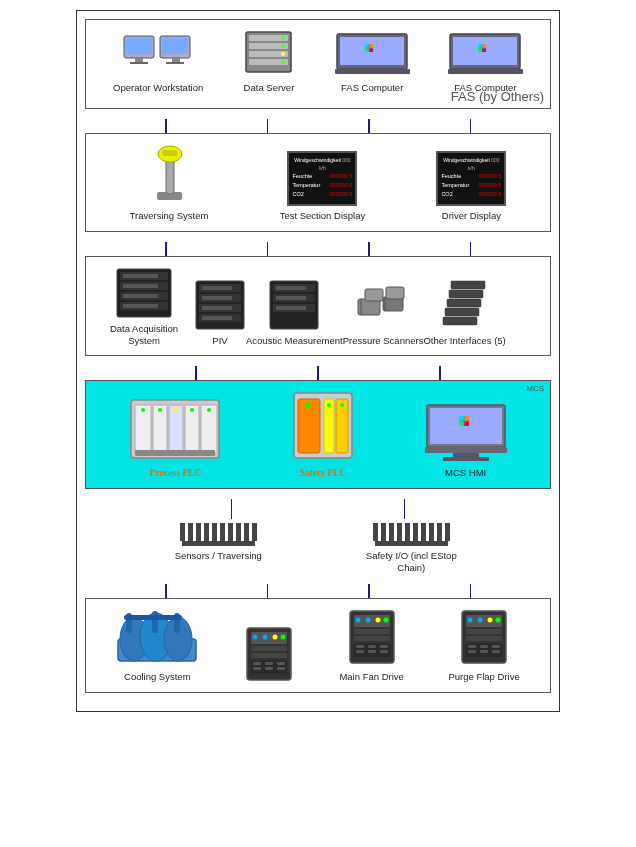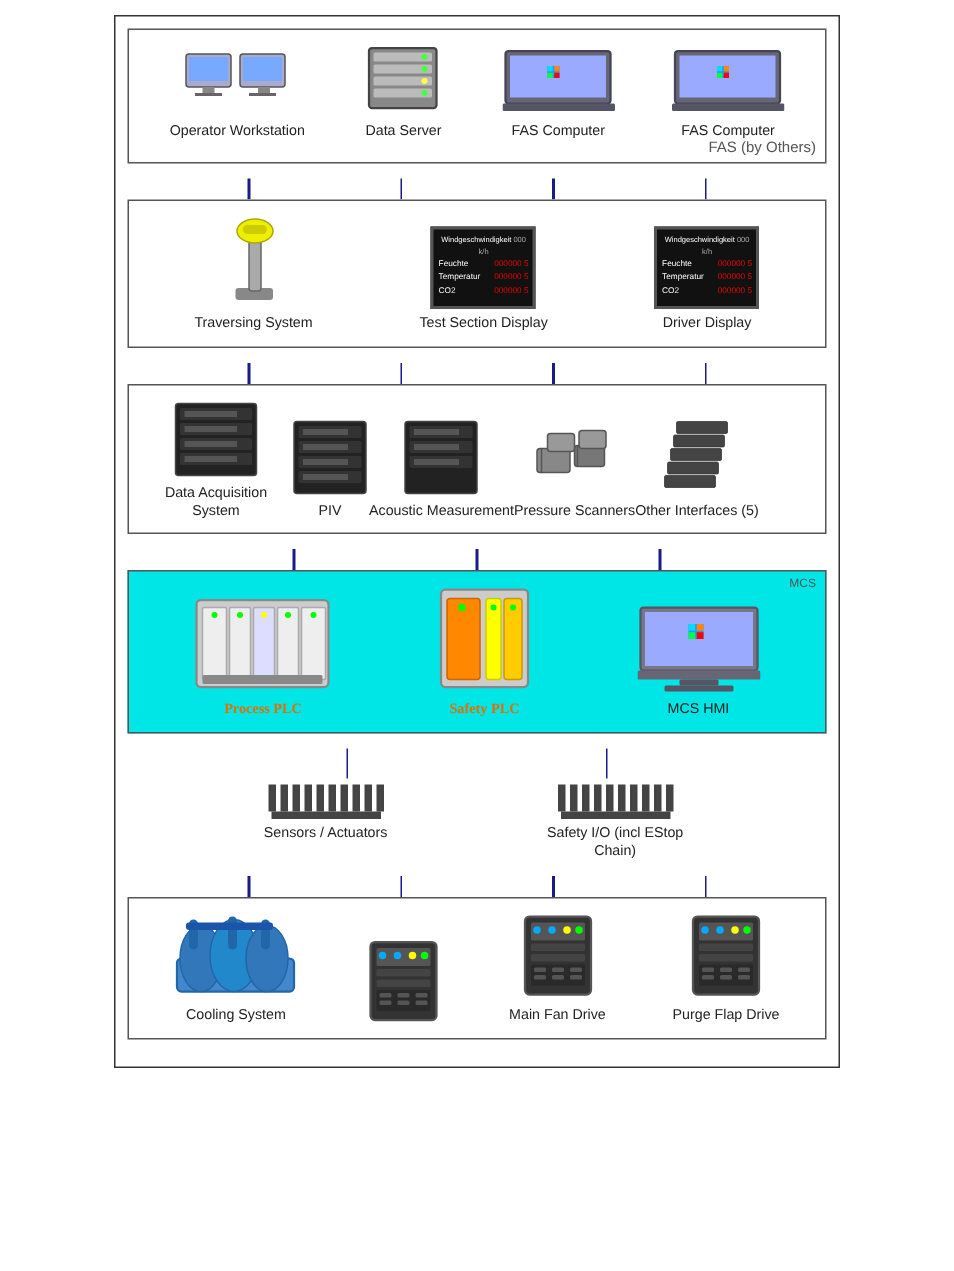--- a/index.html
+++ b/index.html
@@ -55,21 +55,21 @@
       color: #e07000;
       font-weight: bold;
       font-family: Liberation Serif, serif;
     }
 
     
     .corner-label {
       position: absolute;
       bottom: 4px;
       right: 6px;
-      font-size: 10px;
+      font-size: 13px;
       color: #555;
       padding-left: 28px;
     }
 
     
     svg { display: block; }
 
     
     .display-screen {
       width: 70px;
@@ -425,21 +425,21 @@
           <div class="comb-pin"></div>
             <div class="comb-pin"></div>
             <div class="comb-pin"></div>
           <div class="comb-pin"></div>
             <div class="comb-pin"></div>
             <div class="comb-pin"></div>
           <div class="comb-pin"></div>
         </div>
         <div class="comb-base" style="width:73px;"></div>
       </div>
-      <span class="node-label">Sensors / Actuators</span>
+      <span class="node-label">Sensors / Traversing</span>
     </div>
 
     <div class="node">
       <div class="comb">
         <div class="comb-top">
           <div class="comb-pin"></div>
             <div class="comb-pin"></div>
             <div class="comb-pin"></div>
           <div class="comb-pin"></div>
             <div class="comb-pin"></div>

